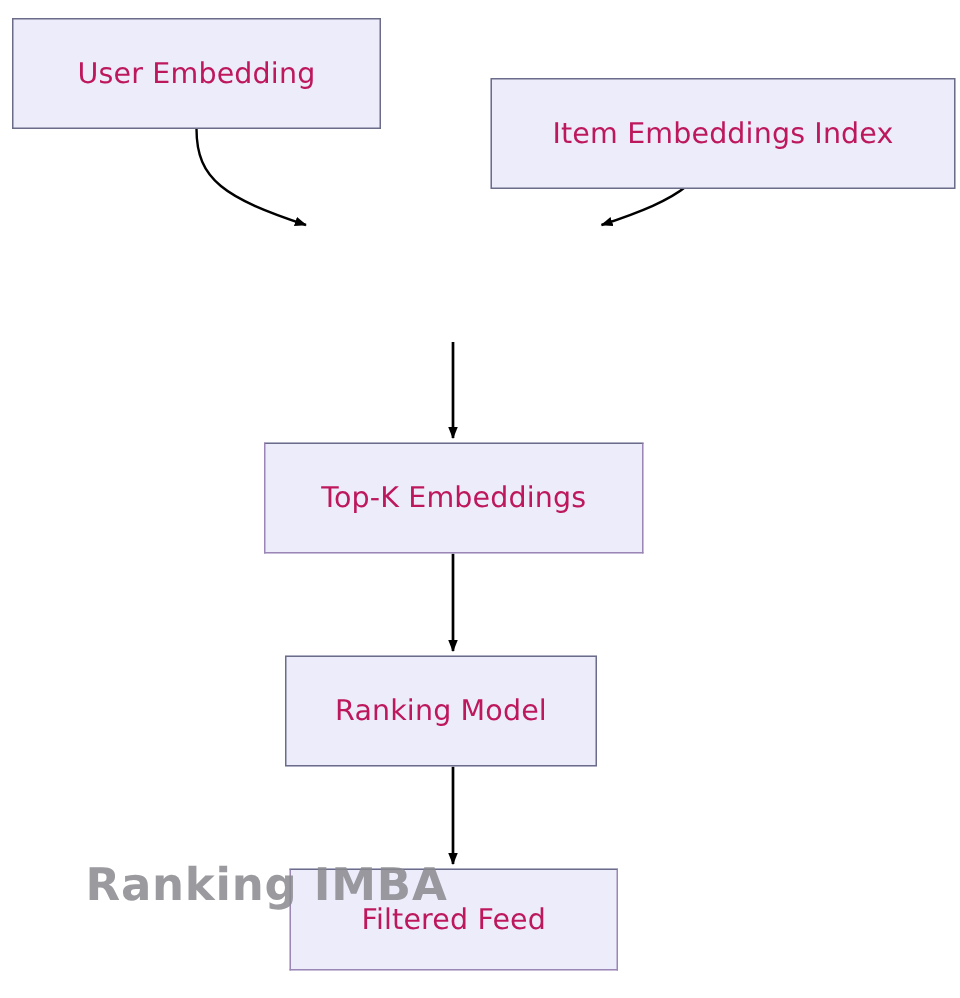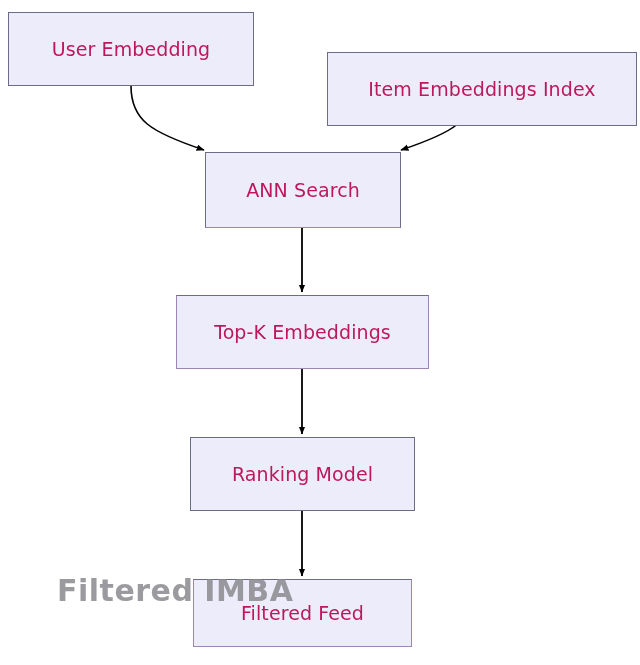--- a/index.html
+++ b/index.html
@@ -42,21 +42,21 @@
     line-height: 1;
     white-space: nowrap;
     text-align: left;
   }
 
   
   #node-user-embedding        { left: 8px;   top: 12px;  width: 246px; height: 74px; }
   #node-item-embeddings-index { left: 327px; top: 12px;  width: 310px; height: 74px; margin-top: 40px; }
   #node-ann-search            { left: 205px; top: 152px; width: 196px; height: 76px; border-bottom-color:#9c86b5; }
   #node-top-k-candidates      { left: 176px; top: 295px; width: 253px; height: 74px; border-bottom-color:#9c86b5; border-left-color:#9c86b5; border-right-color:#9c86b5; }
-  #node-ranking-model         { left: 190px; top: 437px; width: 225px; height: 74px; }
+  #node-ranking-model         { left: 190px; top: 437px; width: 208px; height: 74px; }
   #node-filtered-feed         { left: 193px; top: 579px; width: 219px; height: 68px; border-color:#9c86b5; border-top-color:#6b6b8a; }
 
   
   #watermark {
     position: absolute;
     left: 57px;
     top: 573px;
     font-size: 30px;
     font-weight: 600;
     color: #8a8a8f;
@@ -99,31 +99,28 @@
   </svg>
 
   <div class="node" id="node-user-embedding">
     <span class="node-label">User Embedding</span>
   </div>
 
   <div class="node" id="node-item-embeddings-index">
     <span class="node-label">Item Embeddings Index</span>
   </div>
 
-  <div class="node" id="node-ann-search">
-    <span class="node-label">ANN Search</span>
-  </div>
 
   <div class="node" id="node-top-k-candidates">
     <span class="node-label">Top-K Embeddings</span>
   </div>
 
   <div class="node" id="node-ranking-model">
     <span class="node-label">Ranking Model</span>
   </div>
 
   <div class="node" id="node-filtered-feed">
     <span class="node-label">Filtered Feed</span>
   </div>
 
-  <div id="watermark">Filtered IMBA</div>
+  <div id="watermark">Ranking IMBA</div>
 
 </div>
 
 </body></html>

